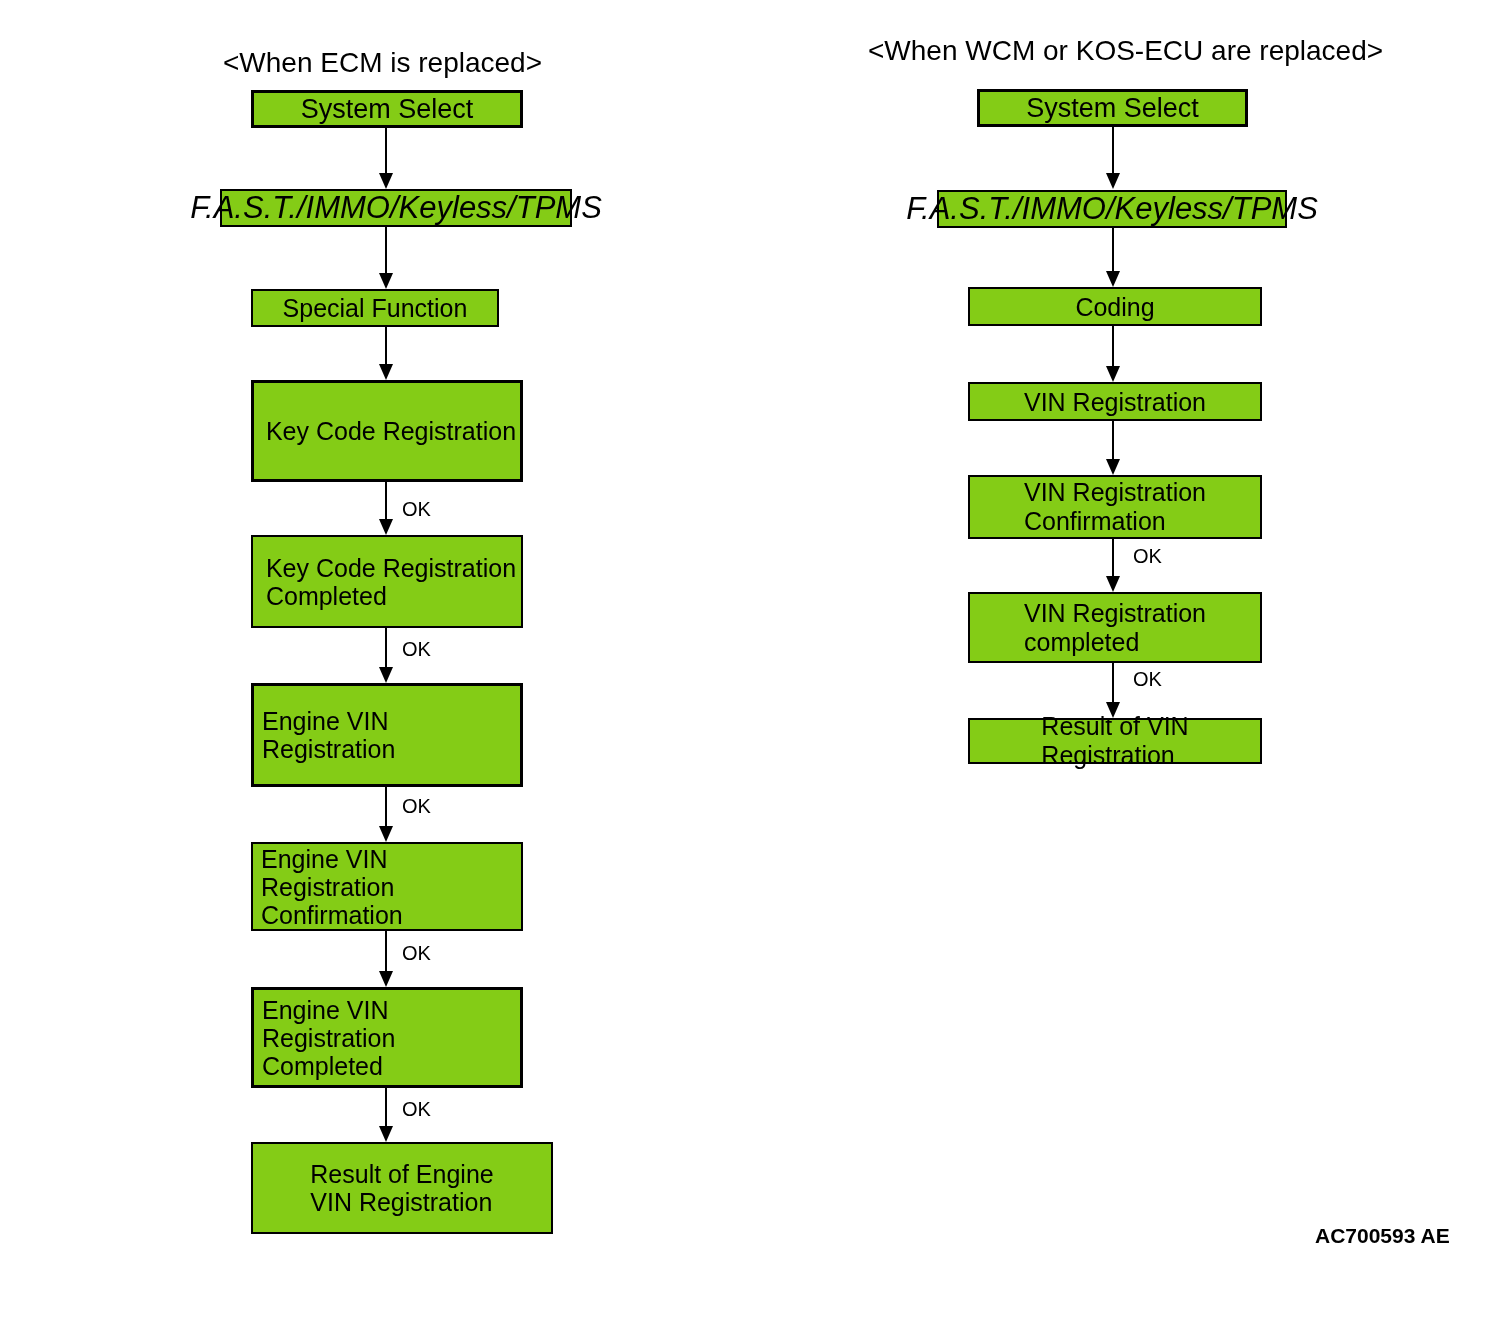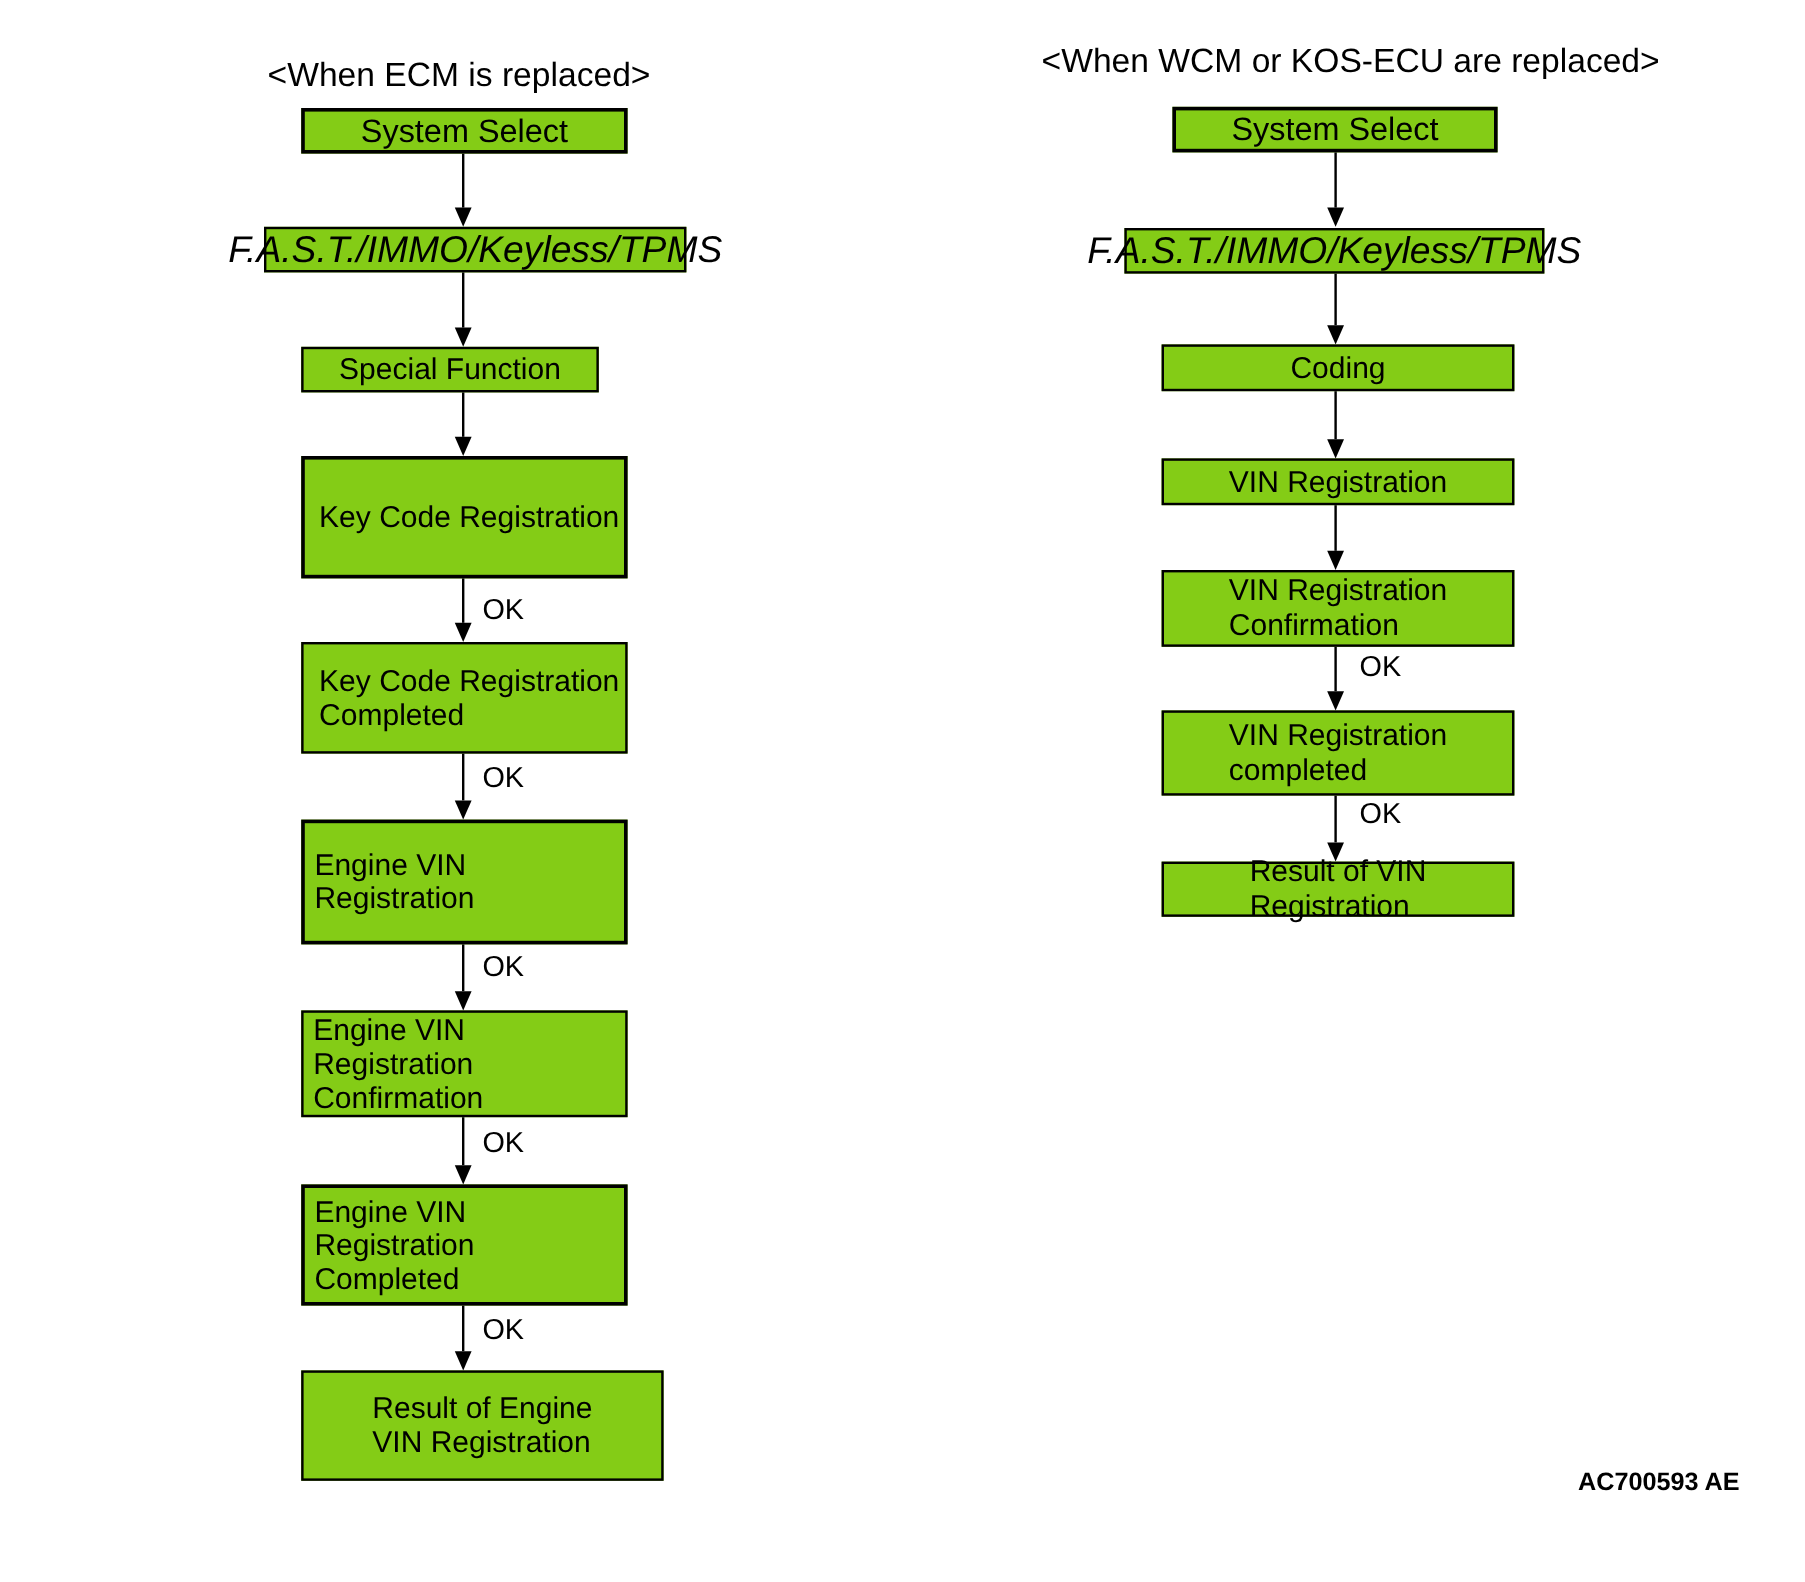--- a/index.html
+++ b/index.html
@@ -53,21 +53,21 @@
     left: 50%;
     bottom: -16px;
     transform: translateX(-50%);
     width: 0; height: 0;
     border-left: 7px solid transparent;
     border-right: 7px solid transparent;
     border-top: 16px solid #000;
   }
   .ok {
     position: absolute;
-    font-size: 24px;
+    font-size: 20px;
     line-height: 26px;
   }
   .figcode {
     position: absolute;
     font-size: 21px;
     font-weight: bold;
     white-space: nowrap;
   }
 </style>
 </head>

